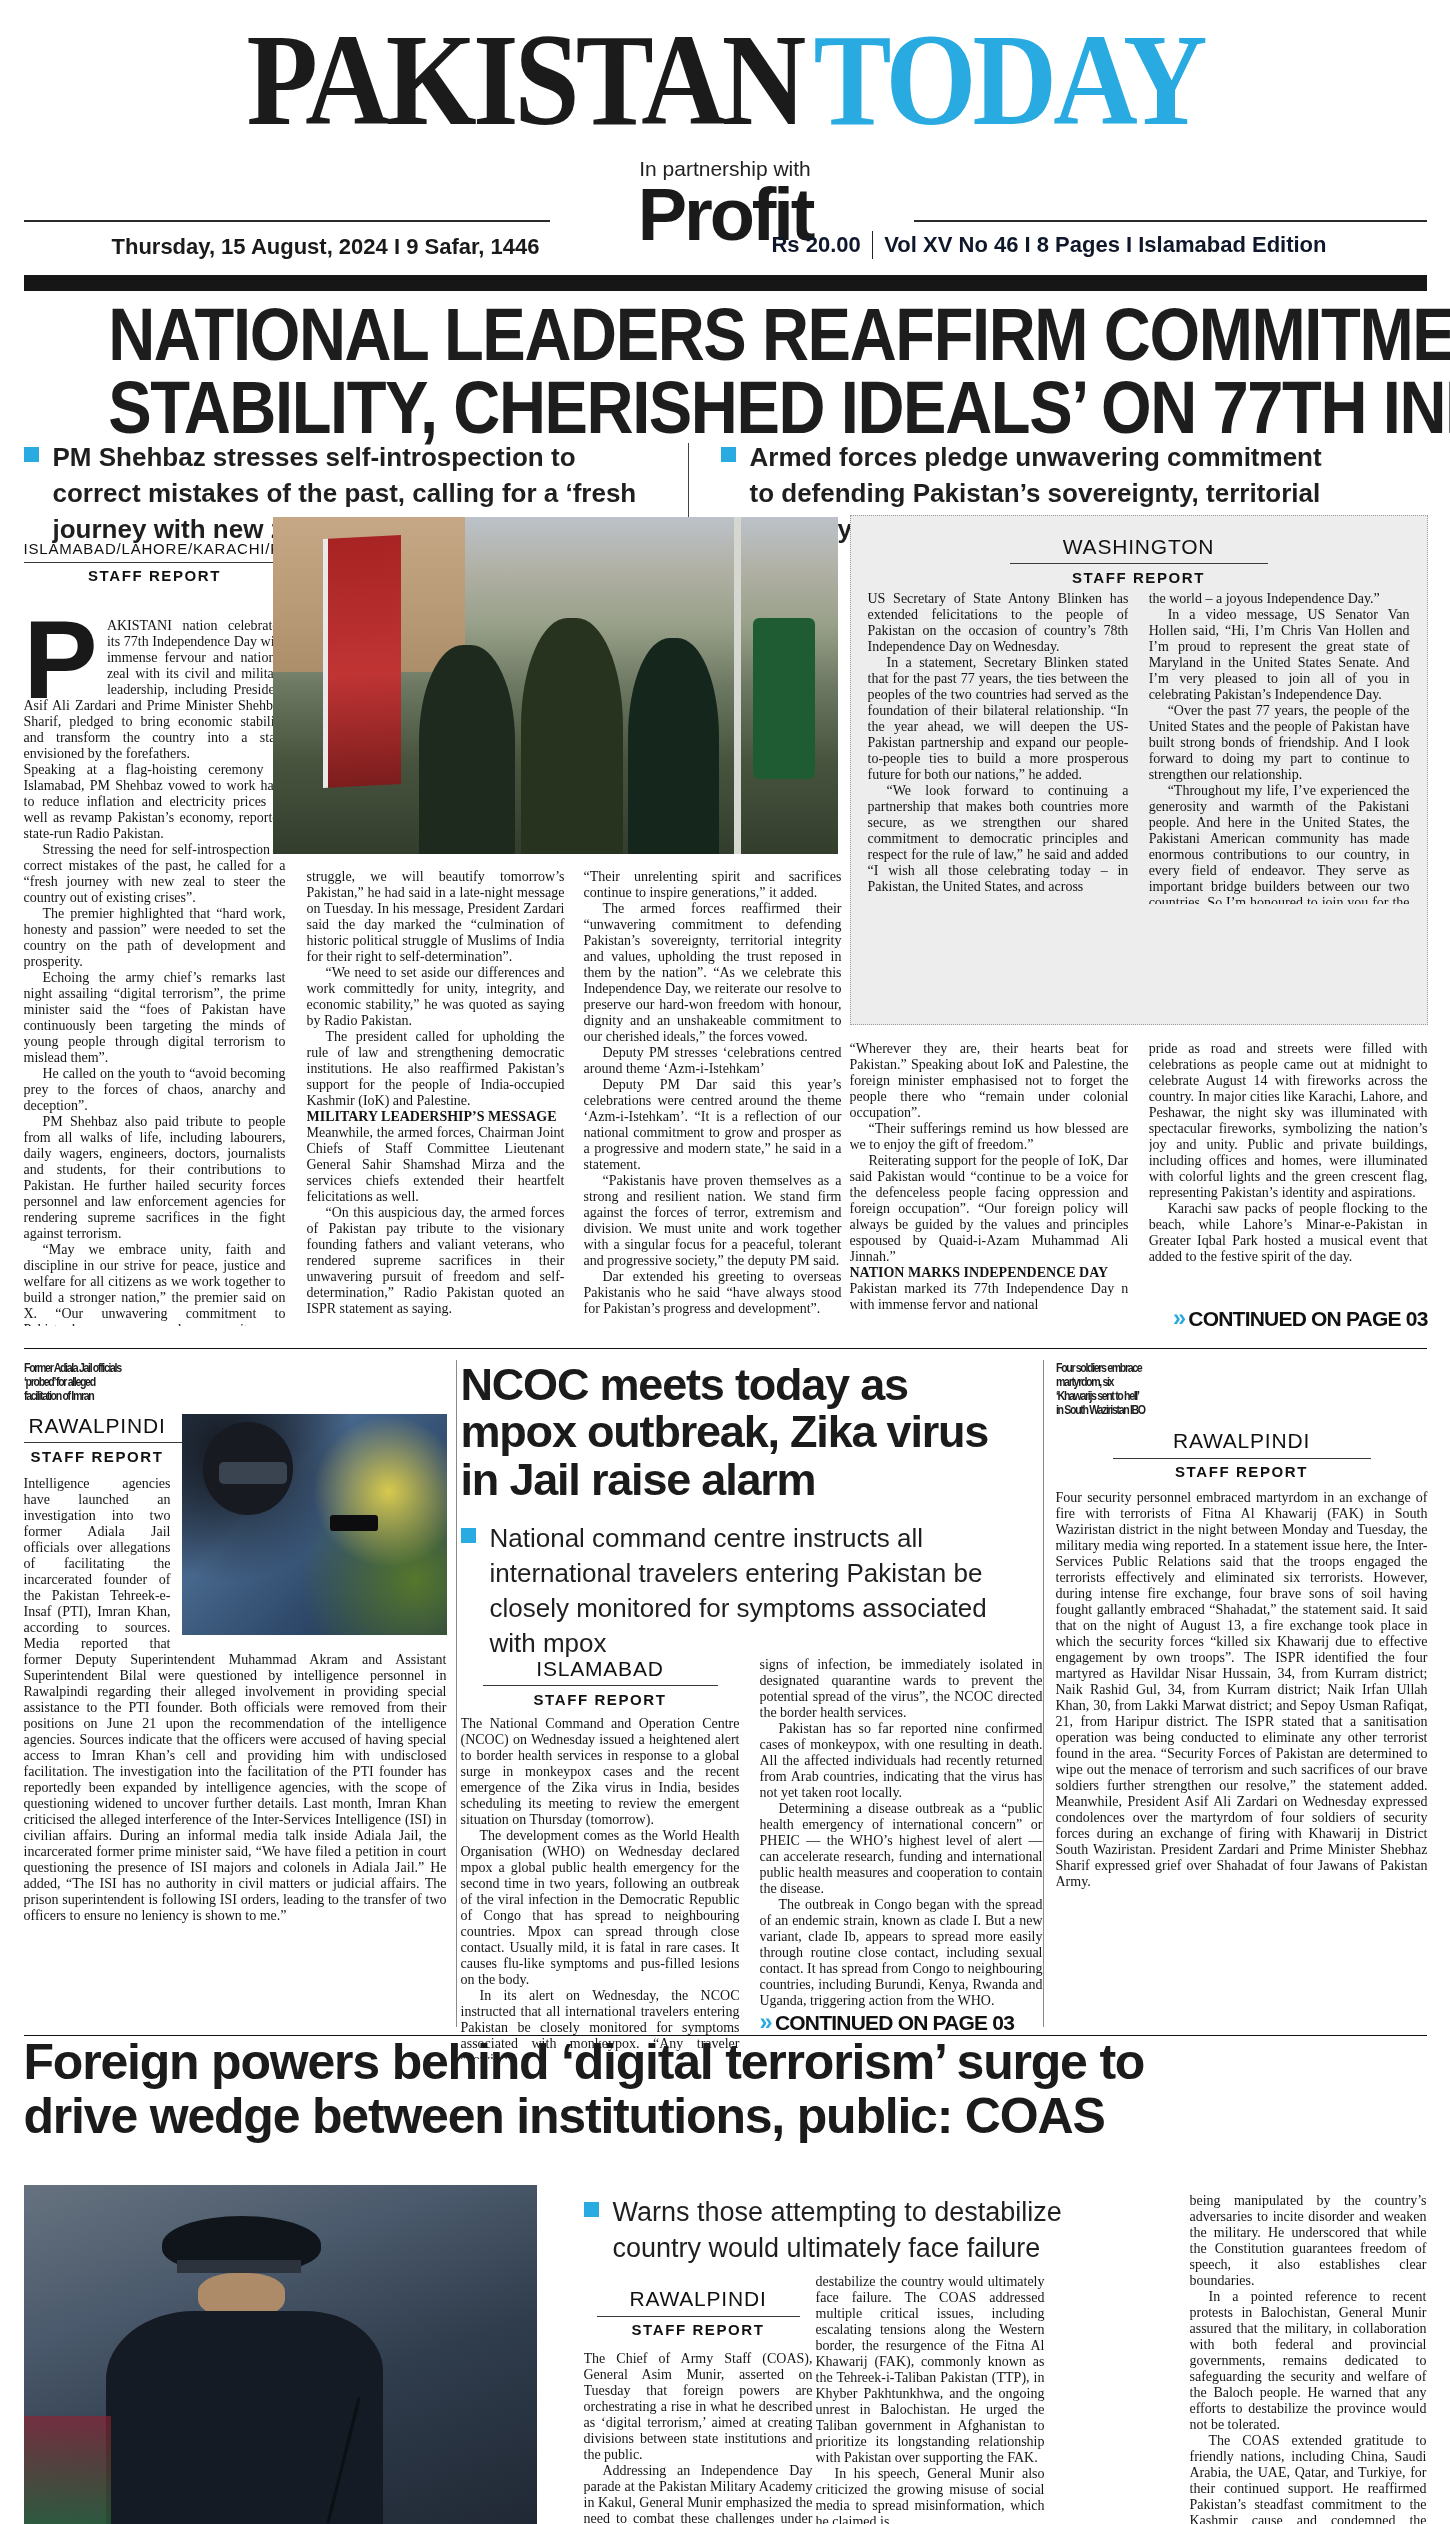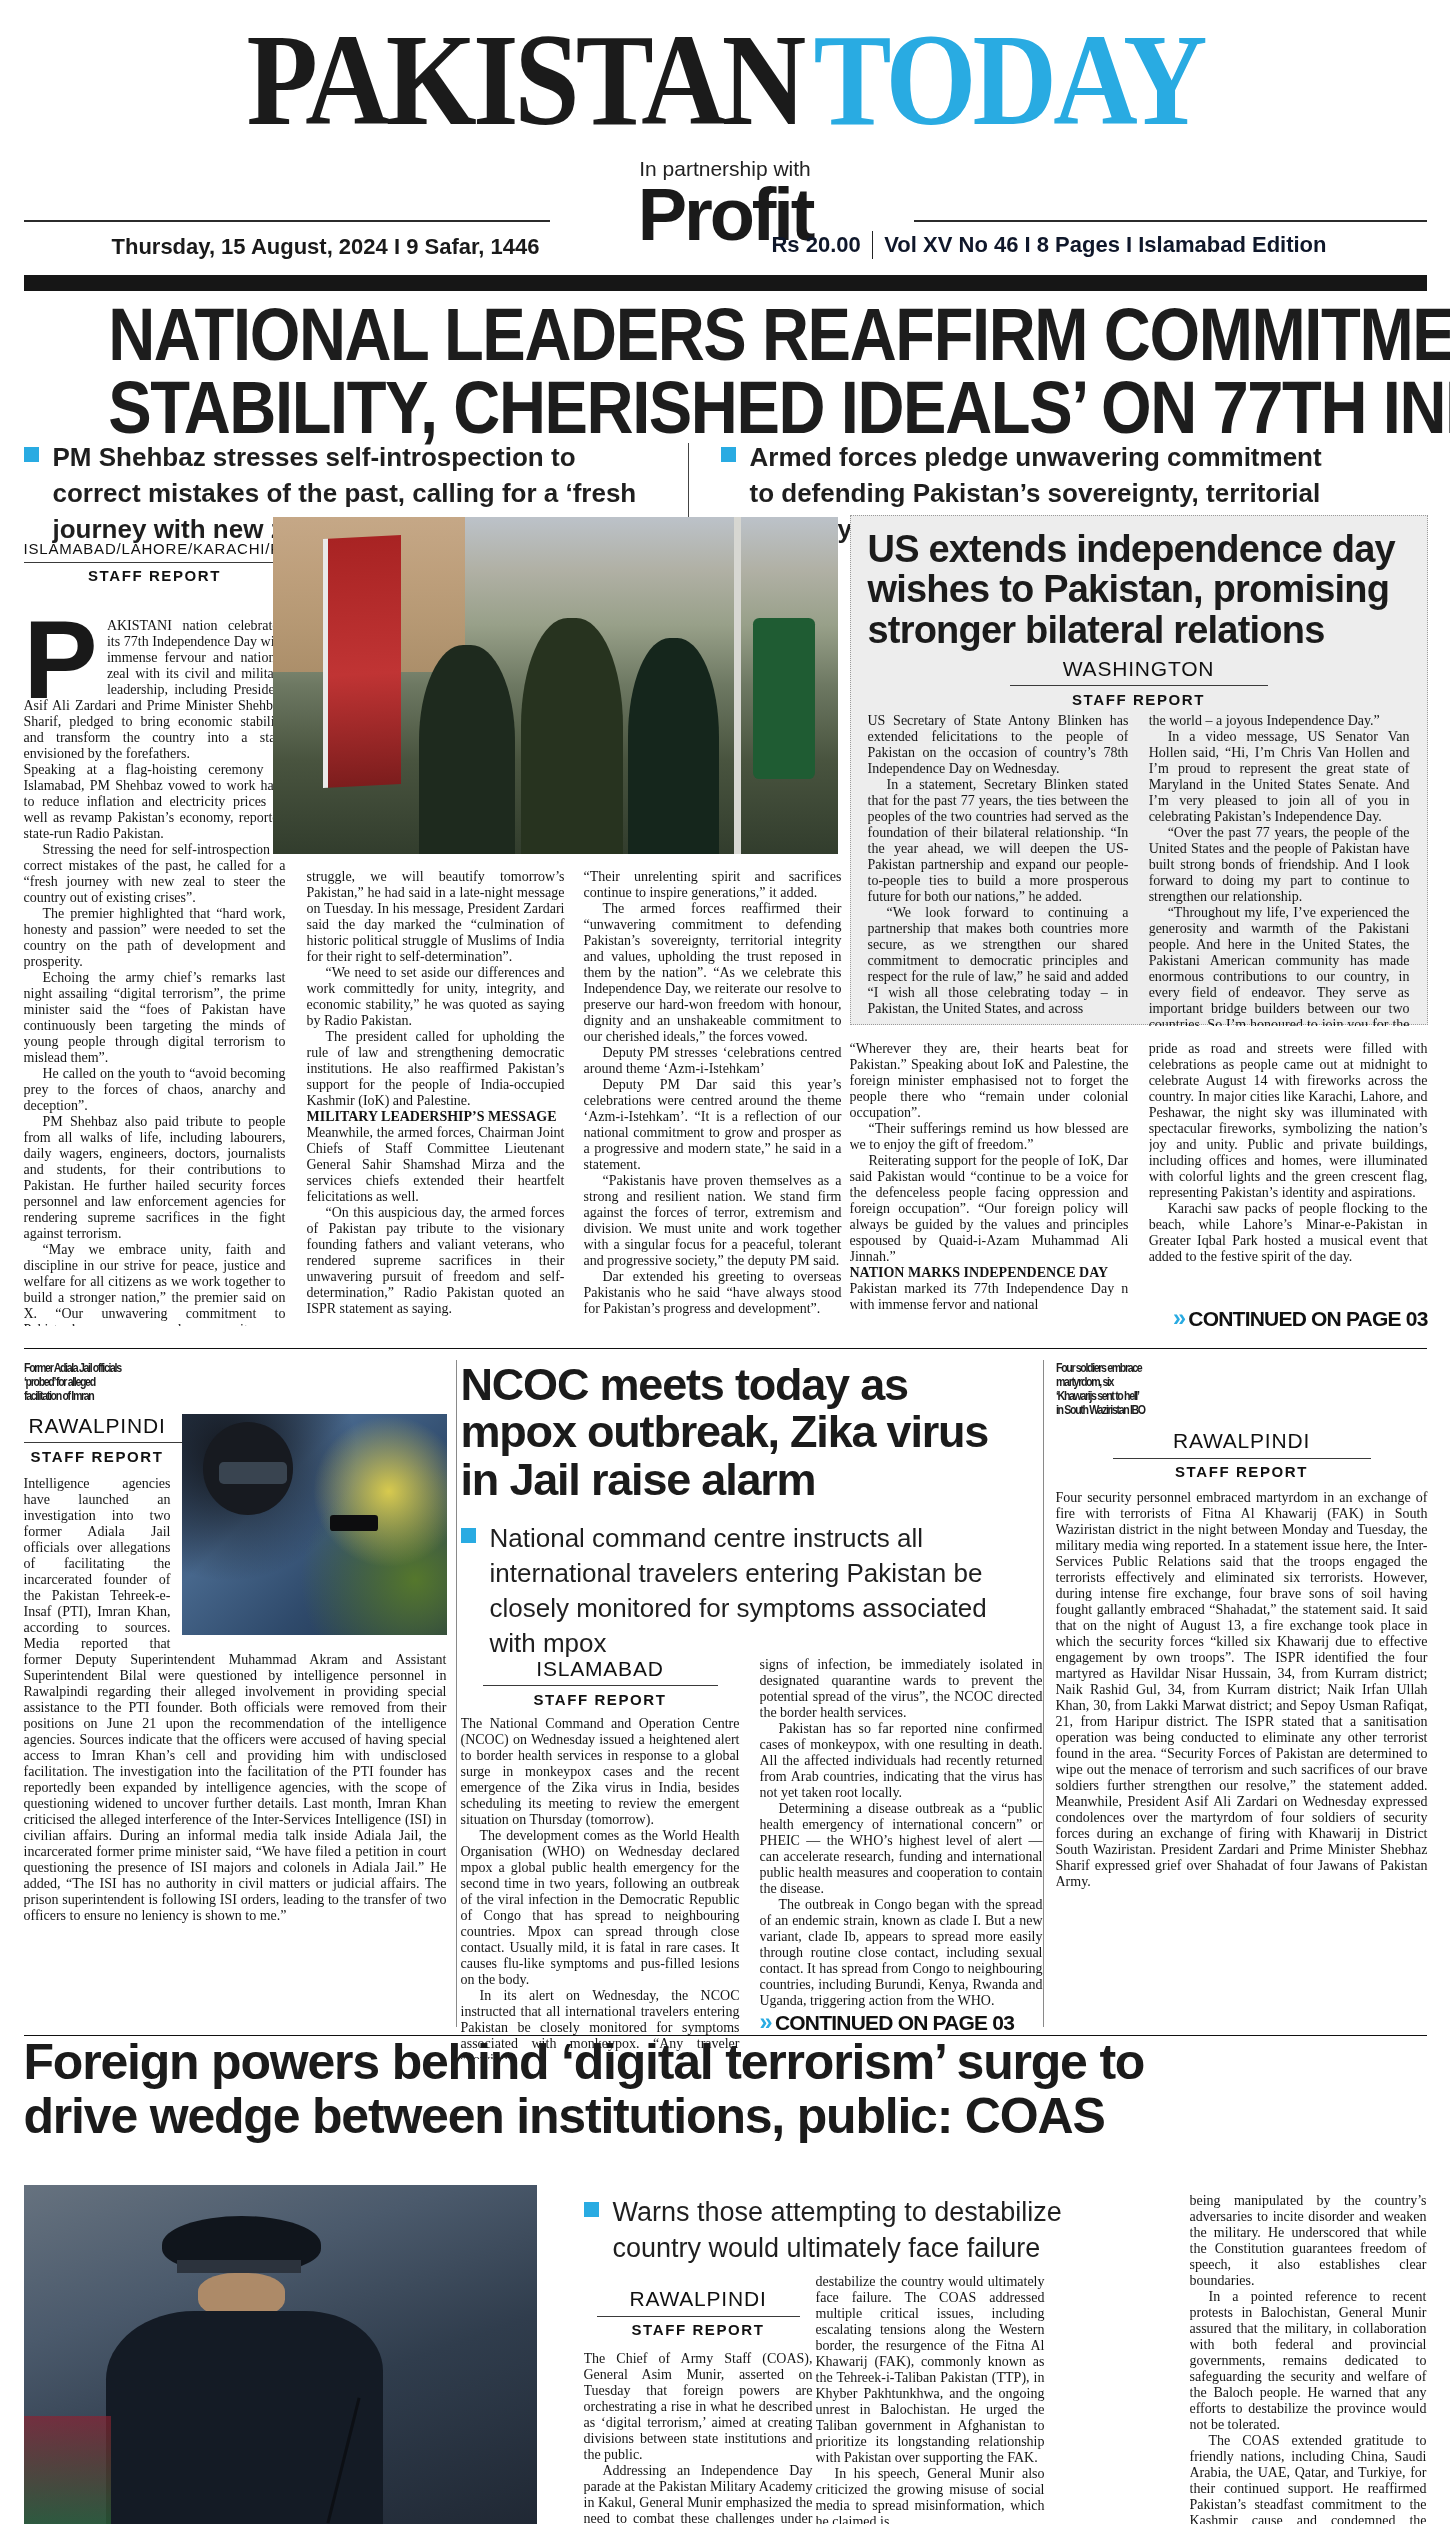--- a/index.html
+++ b/index.html
@@ -223,25 +223,20 @@
       <span><p>struggle, we will beautify tomorrow’s Pakistan,” he had said in a late-night message on Tuesday. In his message, President Zardari said the day marked the “culmination of historic political struggle of Muslims of India for their right to self-determination”.</p><p>“We need to set aside our differences and work committedly for unity, integrity, and economic stability,” he was quoted as saying by Radio Pakistan.</p><p>The president called for upholding the rule of law and strengthening democratic institutions. He also reaffirmed Pakistan’s support for the people of India-occupied Kashmir (IoK) and Palestine.</p></span>
       <p class="inline-subhead">MILITARY LEADERSHIP’S MESSAGE</p>
       <span><p>Meanwhile, the armed forces, Chairman Joint Chiefs of Staff Committee Lieutenant General Sahir Shamshad Mirza and the services chiefs extended their heartfelt felicitations as well.</p><p>“On this auspicious day, the armed forces of Pakistan pay tribute to the visionary founding fathers and valiant veterans, who rendered supreme sacrifices in their unwavering pursuit of freedom and self-determination,” Radio Pakistan quoted an ISPR statement as saying.</p></span>
     </div>
 
     <div class="col c3 bodytext">
       <span><p>“Their unrelenting spirit and sacrifices continue to inspire generations,” it added.</p><p>The armed forces reaffirmed their “unwavering commitment to defending Pakistan’s sovereignty, territorial integrity and values, upholding the trust reposed in them by the nation”. “As we celebrate this Independence Day, we reiterate our resolve to preserve our hard-won freedom with honour, dignity and an unshakeable commitment to our cherished ideals,” the forces vowed.</p><p>Deputy PM stresses ‘celebrations centred around theme ‘Azm-i-Istehkam’</p><p>Deputy PM Dar said this year’s celebrations were centred around the theme ‘Azm-i-Istehkam’. “It is a reflection of our national commitment to grow and prosper as a progressive and modern state,” he said in a statement.</p><p>“Pakistanis have proven themselves as a strong and resilient nation. We stand firm against the forces of terror, extremism and division. We must unite and work together with a singular focus for a peaceful, tolerant and progressive society,” the deputy PM said.</p><p>Dar extended his greeting to overseas Pakistanis who he said “have always stood for Pakistan’s progress and development”.</p></span>
     </div>
 
     <div class="usbox">
-      <div class="hl">
-          <div>US extends independence day</div>
-          <div>wishes to Pakistan, promising</div>
-          <div>stronger bilateral relations</div>
-        </div>
       <div class="byline">
         <div class="city">WASHINGTON</div>
         <div class="credit">STAFF REPORT</div>
       </div>
       <div class="uscols">
         <div class="ucol bodytext">
           <span><p>US Secretary of State Antony Blinken has extended felicitations to the people of Pakistan on the occasion of country’s 78th Independence Day on Wednesday.</p><p>In a statement, Secretary Blinken stated that for the past 77 years, the ties between the peoples of the two countries had served as the foundation of their bilateral relationship. “In the year ahead, we will deepen the US-Pakistan partnership and expand our people-to-people ties to build a more prosperous future for both our nations,” he added.</p><p>“We look forward to continuing a partnership that makes both countries more secure, as we strengthen our shared commitment to democratic principles and respect for the rule of law,” he said and added “I wish all those celebrating today – in Pakistan, the United States, and across</p></span>
         </div>
         <div class="ucol bodytext">
           <span><p>the world – a joyous Independence Day.”</p><p>In a video message, US Senator Van Hollen said, “Hi, I’m Chris Van Hollen and I’m proud to represent the great state of Maryland in the United States Senate. And I’m very pleased to join all of you in celebrating Pakistan’s Independence Day.</p><p>“Over the past 77 years, the people of the United States and the people of Pakistan have built strong bonds of friendship. And I look forward to doing my part to continue to strengthen our relationship.</p><p>“Throughout my life, I’ve experienced the generosity and warmth of the Pakistani people. And here in the United States, the Pakistani American community has made enormous contributions to our country, in every field of endeavor. They serve as important bridge builders between our two countries. So I’m honoured to join you for the special occasion.</p></span>

